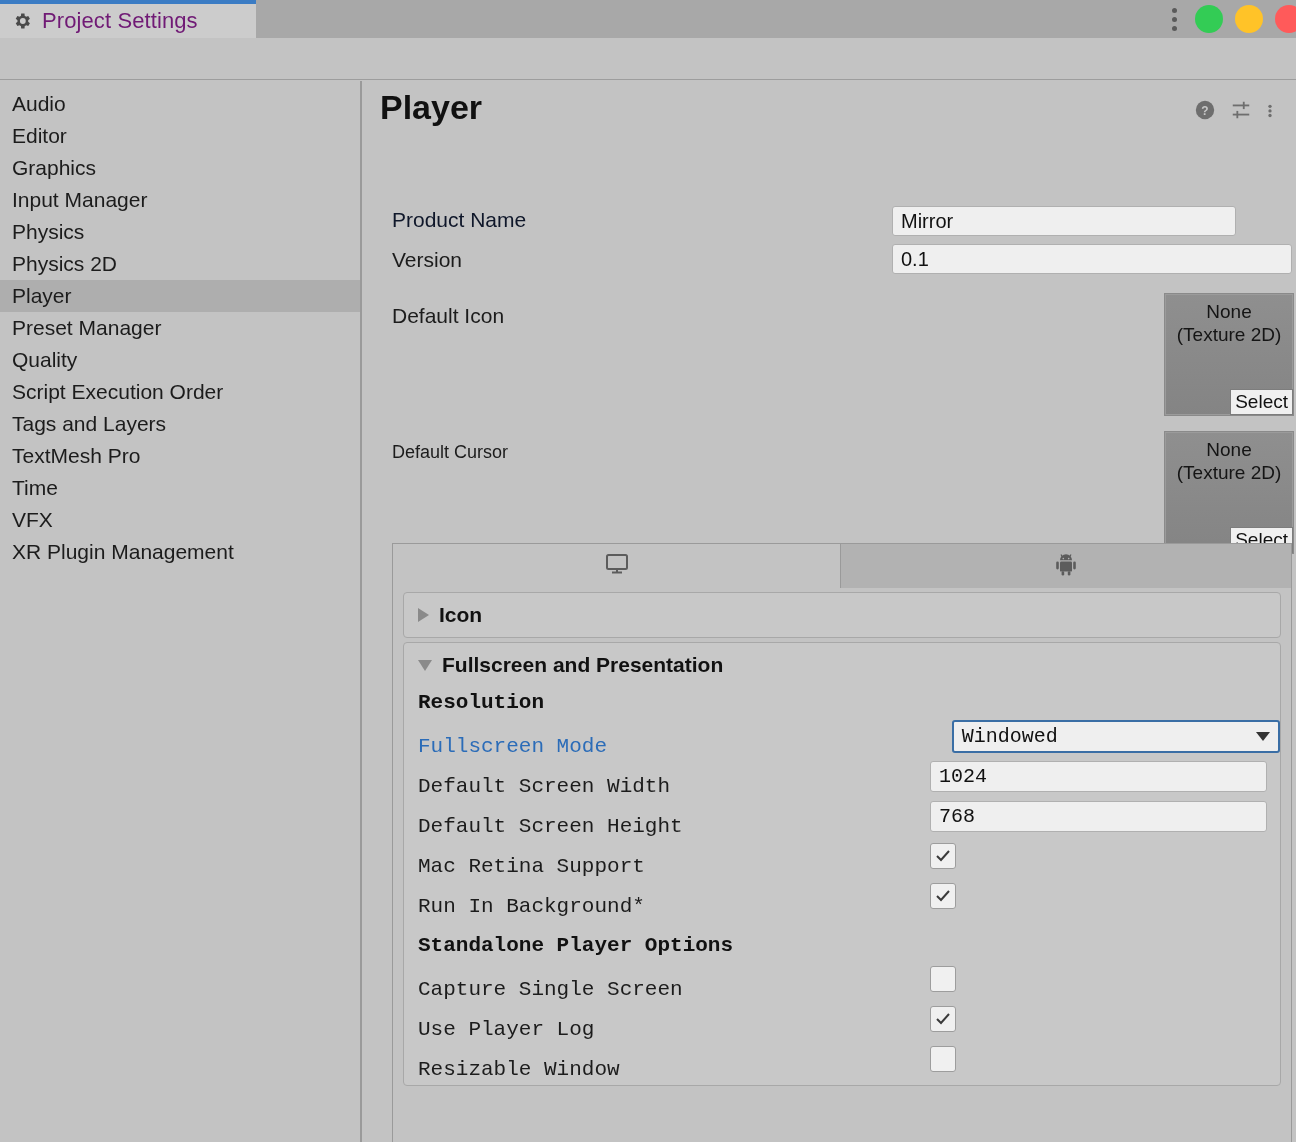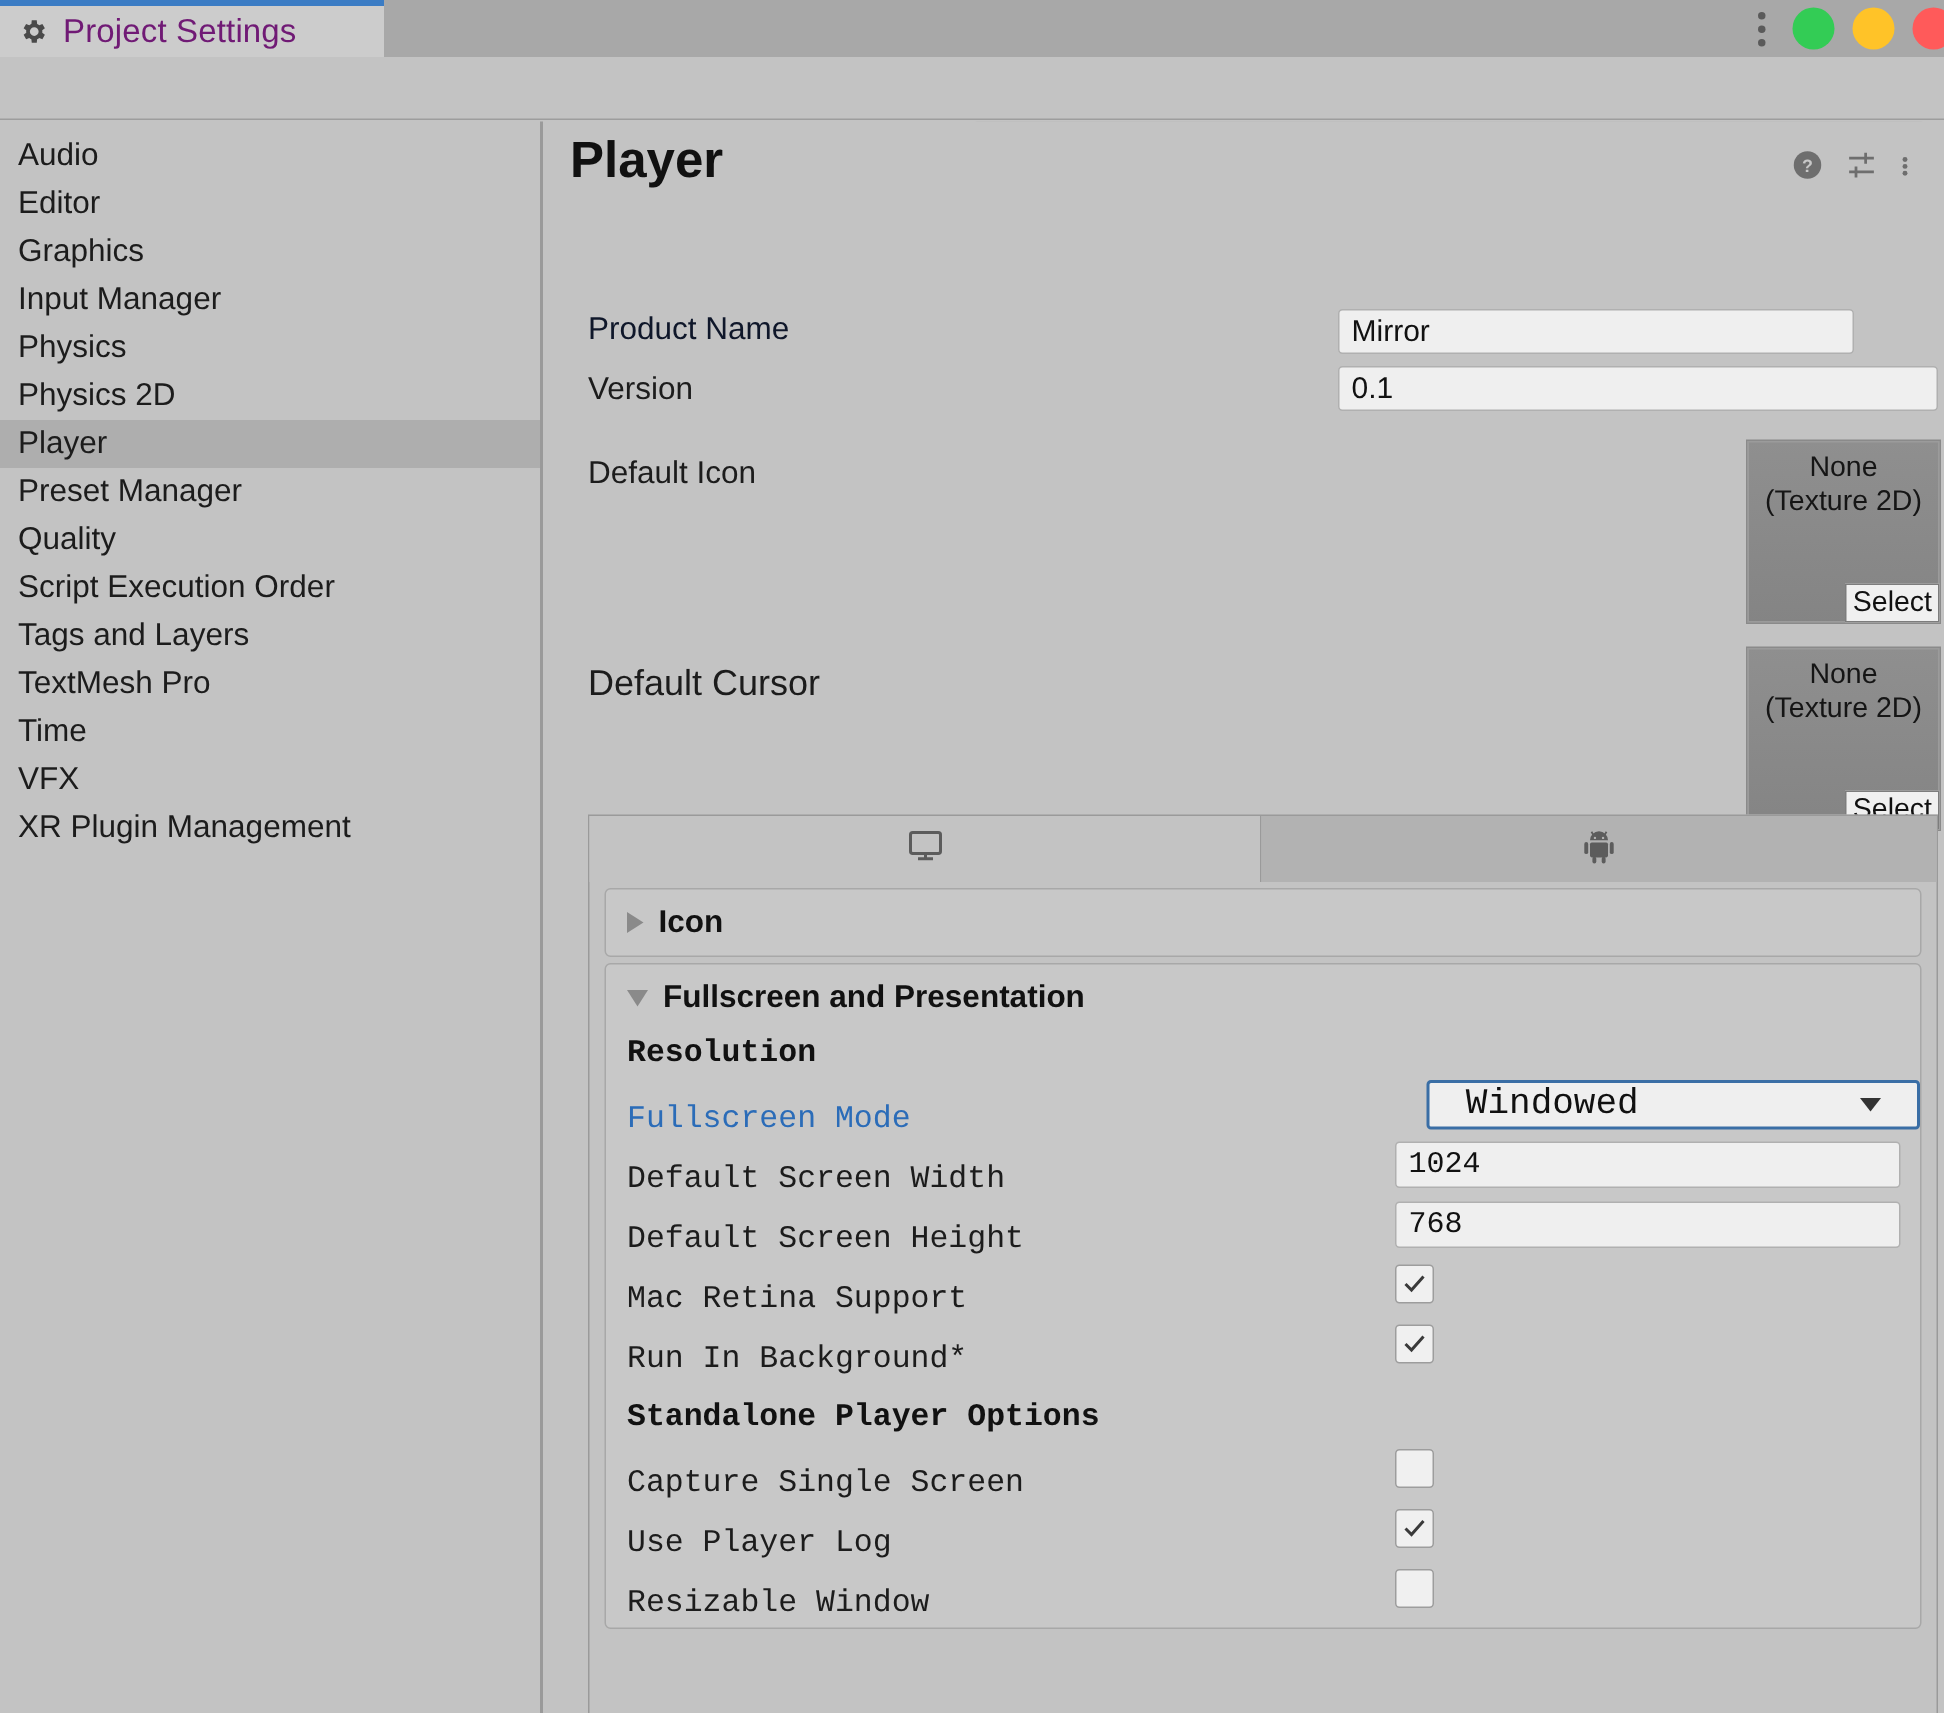--- a/index.html
+++ b/index.html
@@ -79,21 +79,21 @@
     background:#efefef; border:1px solid #b0b0b0; border-radius:3px;
     height: 30px; display:flex; align-items:center; padding: 0 8px;
     font-size: 20px; color:#111;
   }
   #product-name-field { position:absolute; left: 528px; top: 125px; width: 344px; }
   #version-field      { position:absolute; left: 528px; top: 163px; width: 400px; }
 
   #lbl-product-name { position:absolute; left: 28px; top: 127px; font-size:21px; color:#0f172a;}
   #lbl-version      { position:absolute; left: 28px; top: 167px; font-size:21px; color:#1c1c1c;}
   #lbl-default-icon { position:absolute; left: 28px; top: 223px; font-size:21px; color:#1c1c1c;}
-  #lbl-default-cursor{position:absolute; left: 28px; top: 361px; font-size:24px; color:#1c1c1c;}
+  #lbl-default-cursor{position:absolute; left: 28px; top: 361px; font-size:18px; color:#1c1c1c;}
   #lbl-cursor-hotspot{position:absolute; left: 28px; top: 493px; font-size:21px; color:#1c1c1c;}
 
   .objfield {
     position:absolute; width: 130px; height: 123px;
     background: linear-gradient(#8f8f8f,#848484);
     border: 1px solid #8a8a8a;
     box-shadow: inset 0 0 0 1px #9b9b9b;
   }
   .objfield .objtext {
     text-align:center; font-size: 19px; color:#151515; padding-top: 6px; line-height: 23px;
@@ -131,21 +131,21 @@
   .foldout-head .ftitle { font-size: 21px; font-weight: bold; color:#111; }
 
   .fold-body { padding: 0 0 6px 14px; font-family: Liberation Mono, monospace; }
   .group-title { font-size: 21px; font-weight:bold; color:#111; margin: 4px 0 2px 0; }
   .prow { display:flex; align-items:center; height: 40px; }
   .prow .plabel { font-size: 21px; color:#1c1c1c; width: 512px; margin-top: 20px; }
   .prow .plabel.link { color: #2b6cb8; }
   .pinput { background:#efefef; border:1px solid #b0b0b0; border-radius:3px;
     height:31px; width: 337px; display:flex; align-items:center; padding:0 8px; font-size:20px; color:#111; }
   .pdropdown { background:#efefef; border:2px solid #3a6ea5; border-radius:3px;
-    height:33px; width: 337px; display:flex; align-items:center; padding:0 24px; font-size:24px; color:#111;margin-left:36px; }
+    height:33px; width: 337px; display:flex; align-items:center; padding:0 8px; font-size:20px; color:#111;margin-left:36px; }
   .pdropdown .caret { margin-left:auto; width:0;height:0;
     border-top: 9px solid #333; border-left: 7px solid transparent; border-right: 7px solid transparent; }
   .cbox { width: 26px; height: 26px; background:#f0f0f0; border:1px solid #9d9d9d; border-radius:3px;
     display:flex; align-items:center; justify-content:center; }
   .cbox svg { display:block; }
   .spacer-row { height: 14px; }
 </style>
 </head>
 <body>
 

